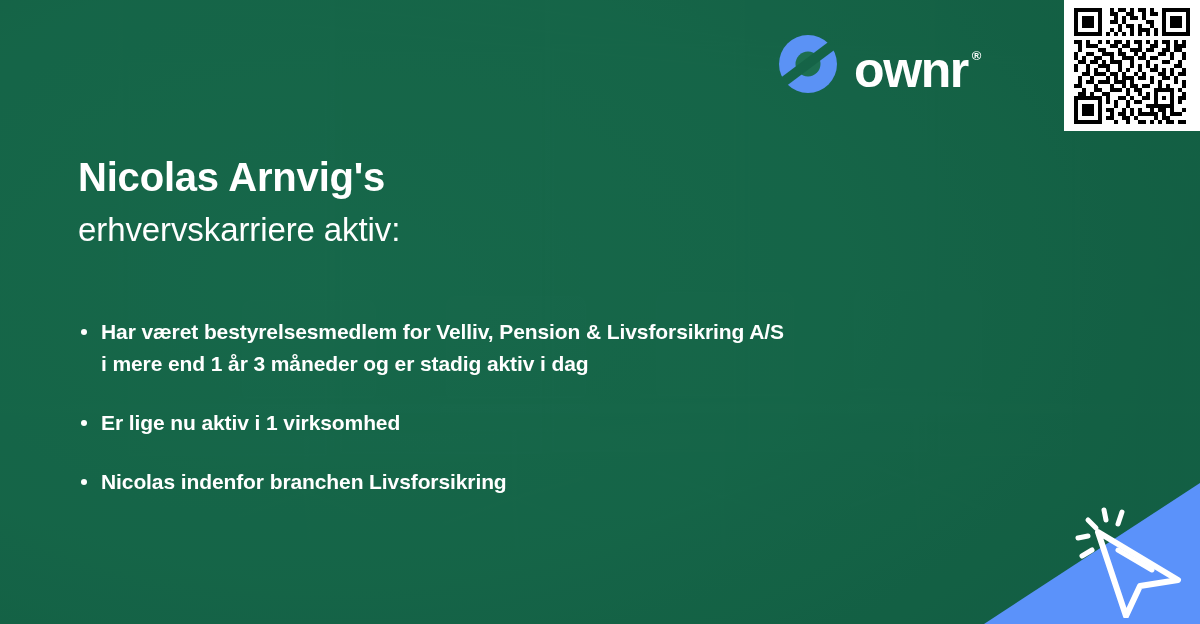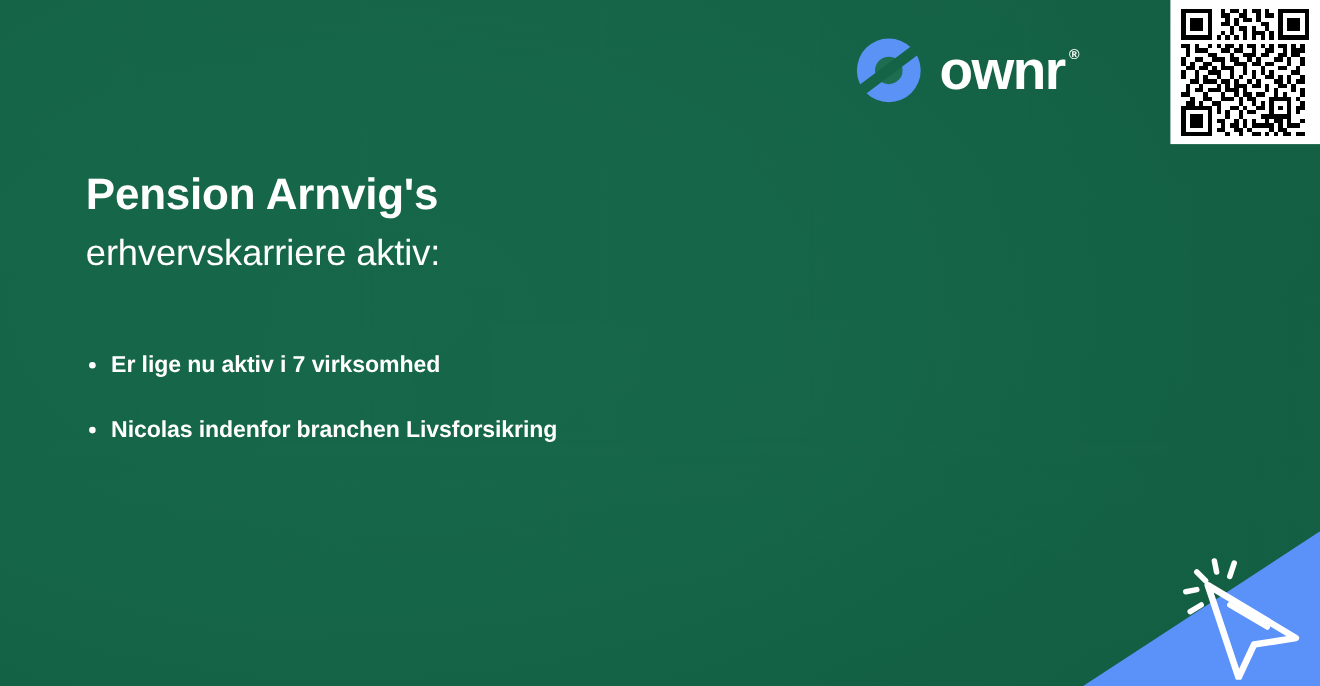--- a/index.html
+++ b/index.html
@@ -216,21 +216,21 @@
     border-radius: 50%;
     background: #ffffff;
   }
 
   
   .logo {
     position: absolute;
     left: 777px;
     top: 33px;
     display: flex;
-    align-items: center;
+    align-items: flex-end;
     gap: 15px;
   }
   .logo-mark { display: block; }
   .logo-word {
     position: relative;
     color: #ffffff;
     font-size: 50px;
     font-weight: 700;
     letter-spacing: -1.4px;
     line-height: 1;
@@ -385,28 +385,33 @@
       <div class="pot" style="left:84px; top:440px; width:86px; height:50px;"></div>
     </div>
 
     <div class="wash"></div>
     <div class="wash2"></div>
   </div>
 
   <div class="content">
 
     <div class="title-block">
-      <div class="title-main">Pension Arnvig's</div>
+      <div class="title-main">Nicolas Arnvig's</div>
       <div class="title-sub">erhvervskarriere aktiv:</div>
     </div>
 
     <ul class="bullets">
       <li>
         <span class="dot"></span>
-        <span>Er lige nu aktiv i 7 virksomhed</span>
+        <span>Har været bestyrelsesmedlem for Velliv, Pension &amp; Livsforsikring A/S</span><br>
+        <span>i mere end 1 år 3 måneder og er stadig aktiv i dag</span>
+      </li>
+      <li>
+        <span class="dot"></span>
+        <span>Er lige nu aktiv i 1 virksomhed</span>
       </li>
       <li>
         <span class="dot"></span>
         <span>Nicolas indenfor branchen Livsforsikring</span>
       </li>
     </ul>
 
     <div class="logo">
       <svg class="logo-mark" width="62" height="62" viewBox="0 0 62 62">
         <defs>

